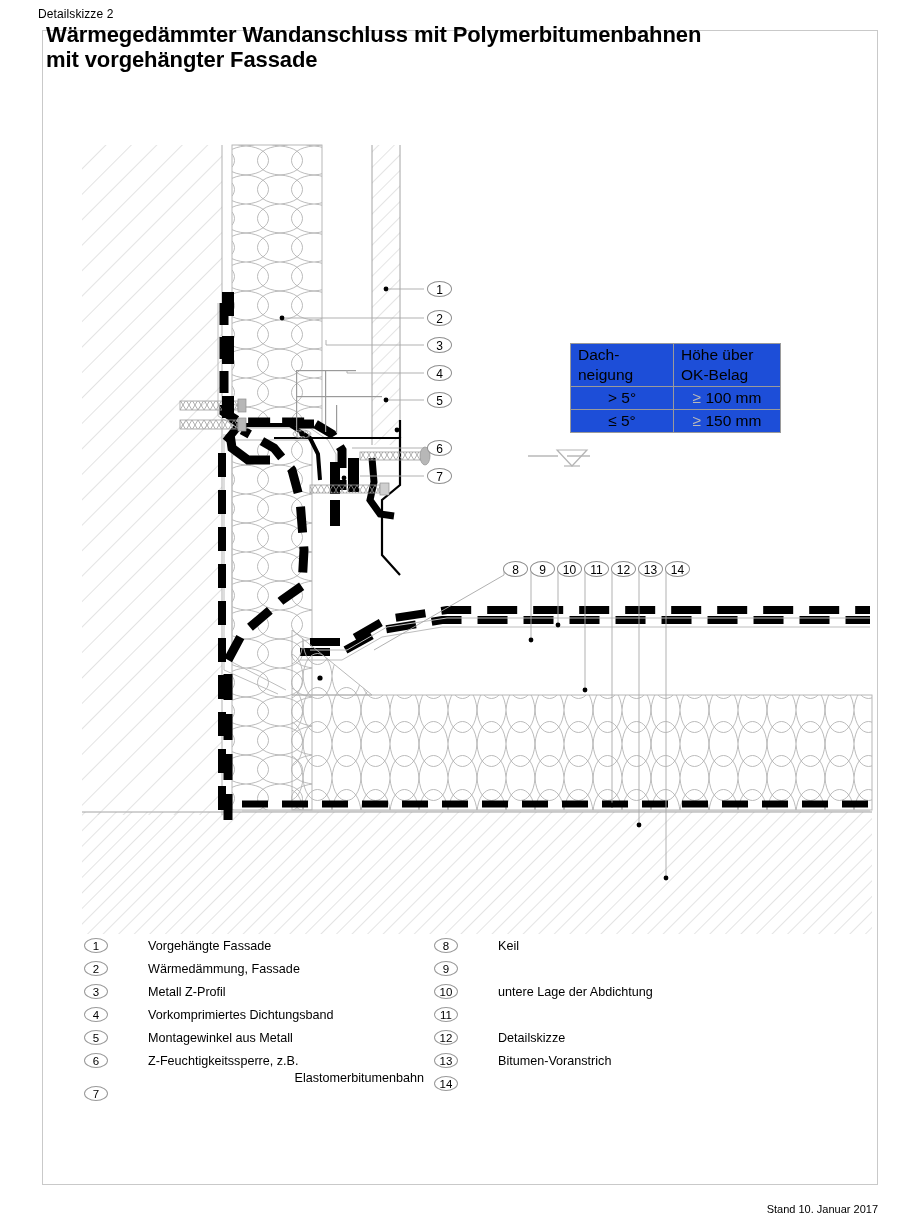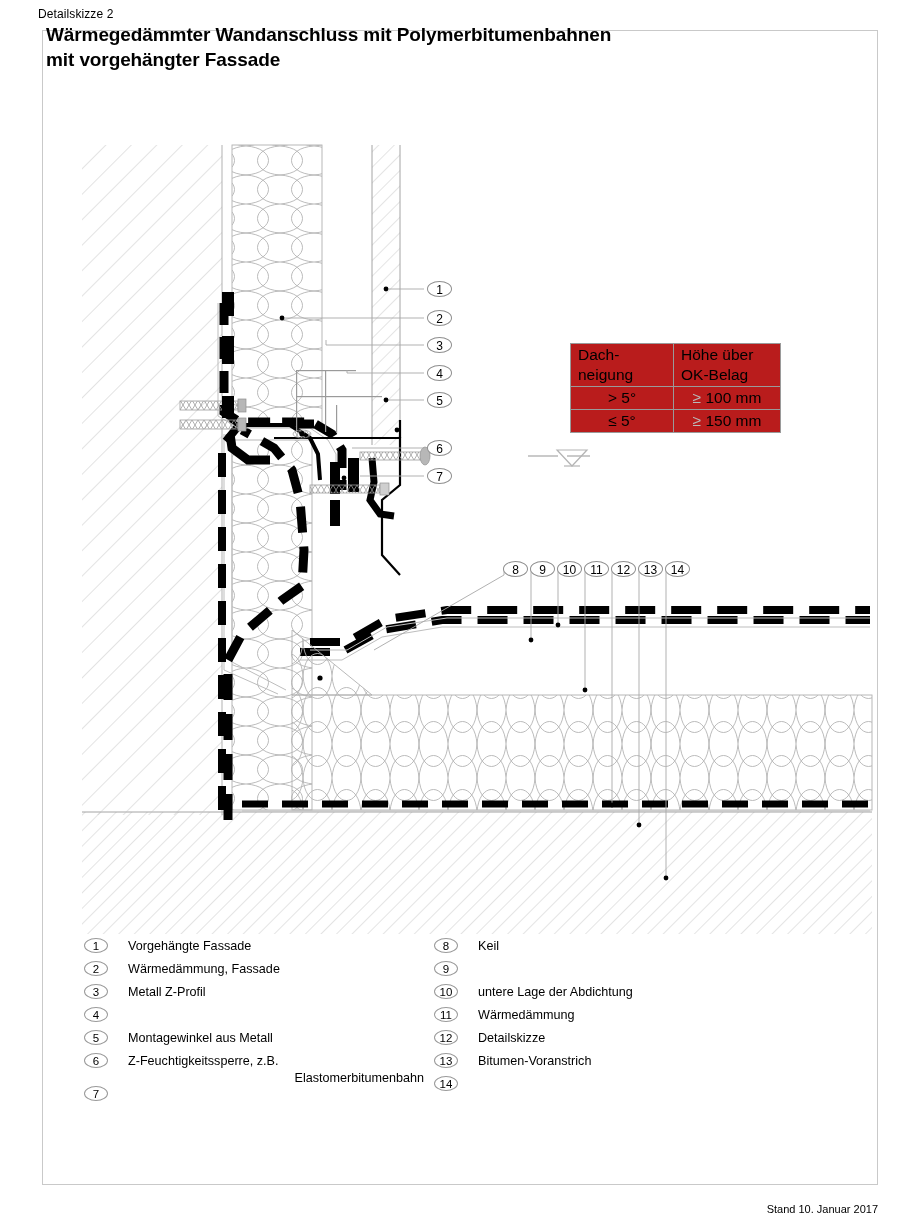--- a/index.html
+++ b/index.html
@@ -33,21 +33,21 @@
     height: 1155px;
     border: 1px solid #c9c9c9;
     box-sizing: border-box;
     background: #fff;
   }
   #doc-title {
     position: absolute;
     left: 46px;
     top: 22px;
     width: 740px;
-    font-size: 19px;
+    font-size: 22px;
     font-weight: bold;
     line-height: 25px;
     letter-spacing: -0.1px;
   }
   #footer-stand {
     position: absolute;
     left: 0;
     top: 1203px;
     width: 878px;
     text-align: right;
@@ -64,21 +64,21 @@
   }
   #drawing svg { display: block; }
 
   
   #spec-table {
     position: absolute;
     left: 570px;
     top: 343px;
     border-collapse: collapse;
     font-size: 15.5px;
-    background: #b91c1c;
+    background: #1d4ed8;
   }
   #spec-table td {
     border: 1px solid #9a9a9a;
     padding: 1px 7px;
     line-height: 20px;
     white-space: nowrap;
   }
   #spec-table td.hdr { font-weight: normal; }
   #spec-table td.ctr { text-align: center; }
   #spec-table .hdr-cell-1 { width: 88px; }
@@ -111,21 +111,21 @@
     height: 15px;
     border: 1px solid #9a9a9a;
     border-radius: 50%;
     font-size: 11.5px;
     line-height: 15px;
     text-align: center;
     box-sizing: border-box;
     background: #fff;
   }
   .legend-text {
-    margin-left: 44px;
+    margin-left: 64px;
     line-height: 16.5px;
     padding-top: 0px;
   }
   .legend-text .l2 { display: block; text-align: right; }
 
   
   .callout {
     position: absolute;
     width: 25px;
     height: 16px;
@@ -404,20 +404,21 @@
       <div class="legend-row">
         <div class="legend-num">2</div>
         <div class="legend-text"><span>Wärmedämmung, Fassade</span></div>
       </div>
       <div class="legend-row">
         <div class="legend-num">3</div>
         <div class="legend-text"><span>Metall Z-Profil</span></div>
       </div>
       <div class="legend-row">
         <div class="legend-num">4</div>
+        <div class="legend-text"><span>Vorkomprimiertes Dichtungsband</span></div>
       </div>
       <div class="legend-row">
         <div class="legend-num">5</div>
         <div class="legend-text"><span>Montagewinkel aus Metall</span></div>
       </div>
       <div class="legend-row">
         <div class="legend-num">6</div>
         <div class="legend-text"><span>Z-Feuchtigkeitssperre, z.B.</span><span class="l2">Elastomerbitumenbahn</span></div>
       </div>
       <div class="legend-row">
@@ -431,21 +432,20 @@
       </div>
       <div class="legend-row">
         <div class="legend-num">9</div>
       </div>
       <div class="legend-row">
         <div class="legend-num">10</div>
         <div class="legend-text"><span>untere Lage der Abdichtung</span></div>
       </div>
       <div class="legend-row">
         <div class="legend-num">11</div>
-        <div class="legend-text"><span>Wärmedämmung</span></div>
       </div>
       <div class="legend-row">
         <div class="legend-num">12</div>
         <div class="legend-text"><span>Detailskizze</span></div>
       </div>
       <div class="legend-row">
         <div class="legend-num">13</div>
         <div class="legend-text"><span>Bitumen-Voranstrich</span></div>
       </div>
       <div class="legend-row">

